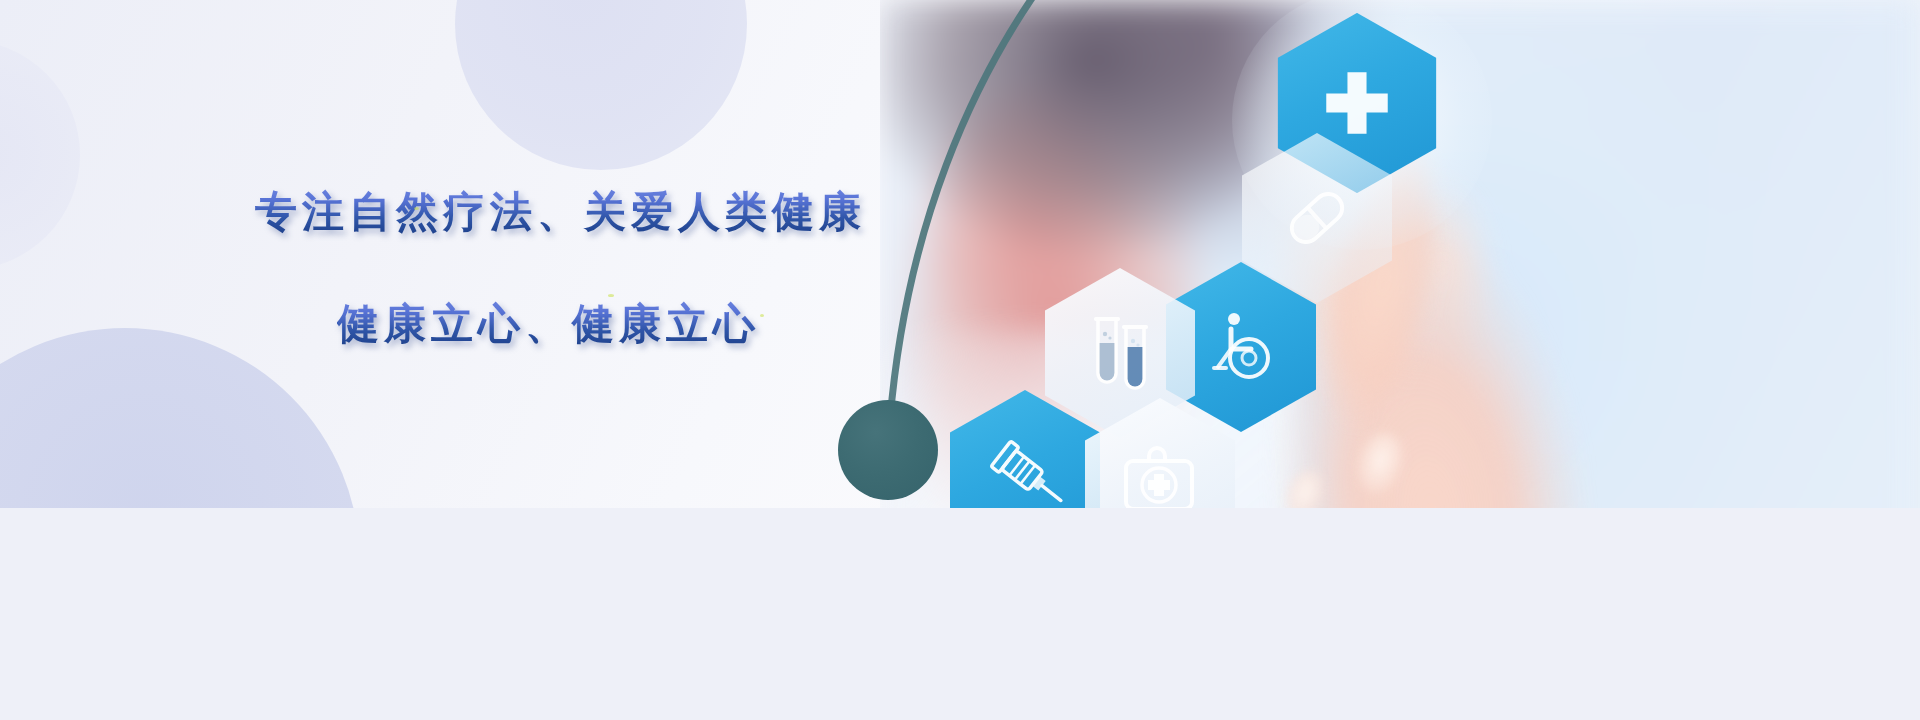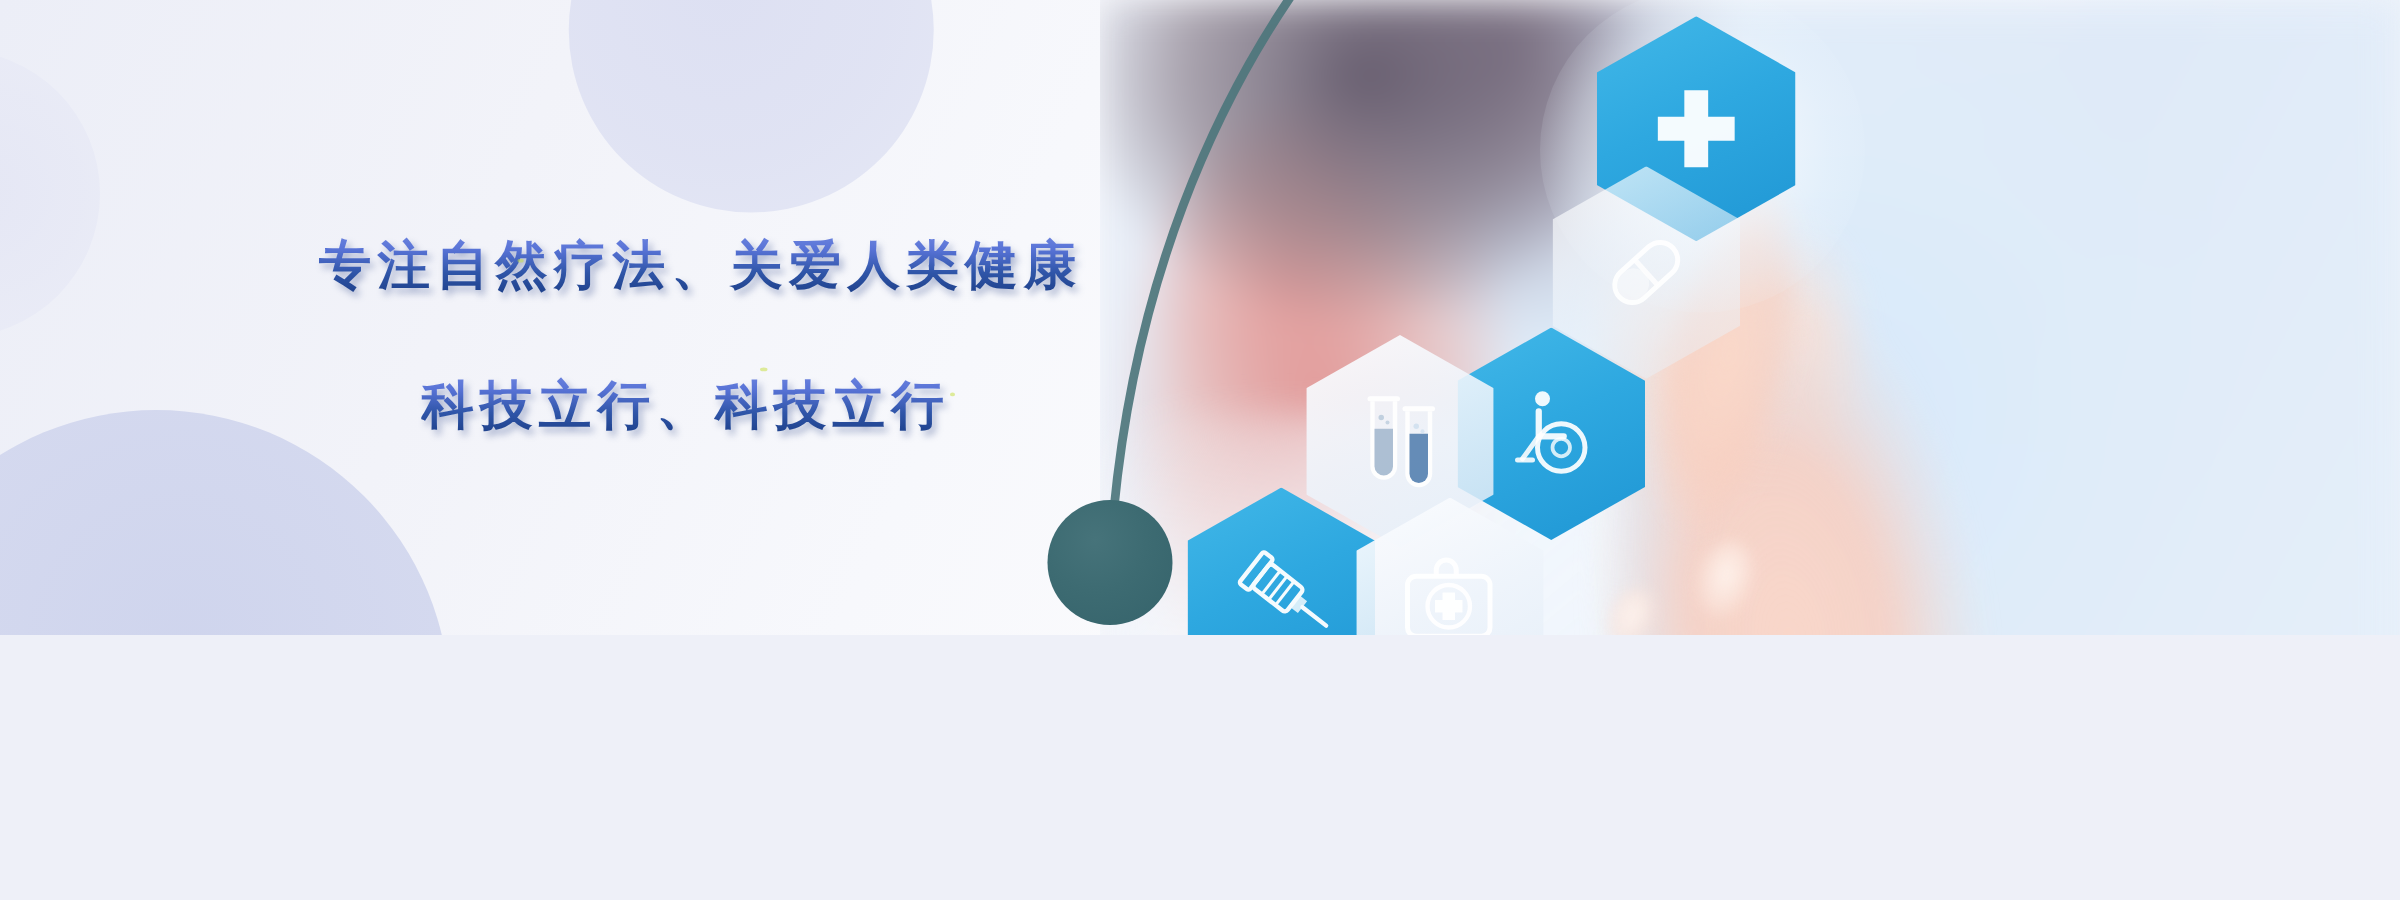--- a/index.html
+++ b/index.html
@@ -299,20 +299,20 @@
           <path d="M6 64 C 8 46, 40 46, 42 64 z" fill="#ffffff" opacity="0.92"></path>
           <path d="M28 62 C 30 42, 62 42, 64 62 z" fill="#ffffff" opacity="0.92"></path>
           <path d="M50 64 C 52 46, 84 46, 86 64 z" fill="#ffffff" opacity="0.92"></path>
         </svg>
       </span>
     </div>
   </div>
 
   <div id="headline">
     <div class="line" id="line-1">专注自然疗法、关爱人类健康</div>
-    <div class="line" id="line-2">科技立行、科技立行</div>
+    <div class="line" id="line-2">健康立心、健康立心</div>
   </div>
 
   <div class="speck" id="speck-1"></div>
   <div class="speck" id="speck-2"></div>
   <div class="speck" id="speck-3"></div>
 
 </div>
 
 </body></html>

